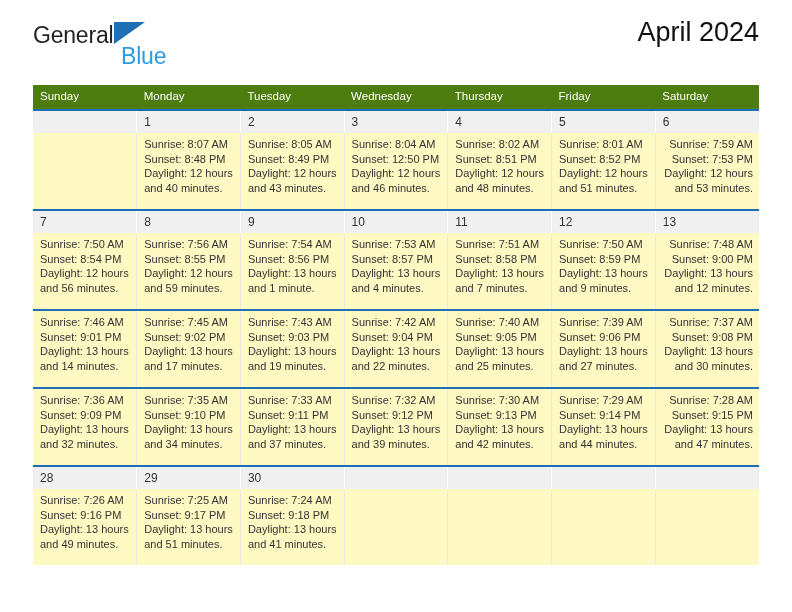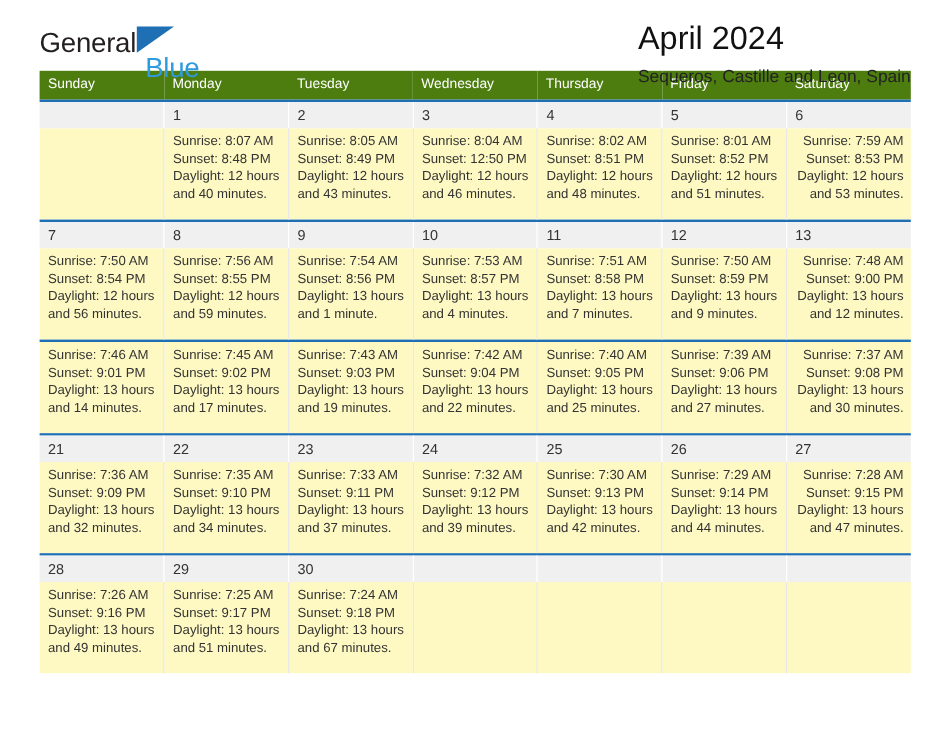--- a/index.html
+++ b/index.html
@@ -19,21 +19,21 @@
     position: relative;
     width: 792px;
     height: 612px;
     box-sizing: border-box;
     padding: 0 33px;
   }
 
   
   .header {
     position: relative;
-    height: 59px;
+    height: 85px;
     display: flex;
     align-items: flex-start;
     justify-content: space-between;
   }
 
   .logo {
     margin-top: 22px;
     width: 180px;
     user-select: none;
   }
@@ -147,21 +147,20 @@
 
     <div class="logo">
       <div class="logo-row">
         <span class="logo-general">General</span><span class="logo-tri"></span>
       </div>
       <span class="logo-blue">Blue</span>
     </div>
 
     <div class="title-block">
       <div class="cal-title">April 2024</div>
-      <div class="cal-subtitle">Sequeros, Castille and Leon, Spain</div>
     </div>
 
   </div>
 
   <table class="calendar">
     <thead>
       <tr class="dow-row">
         <th>Sunday</th>
         <th>Monday</th>
         <th>Tuesday</th>
@@ -211,21 +210,21 @@
             <span class="info-line">and 48 minutes.</span>
           </td>
           <td>
             <span class="info-line">Sunrise: 8:01 AM</span>
             <span class="info-line">Sunset: 8:52 PM</span>
             <span class="info-line">Daylight: 12 hours</span>
             <span class="info-line">and 51 minutes.</span>
           </td>
           <td>
             <span class="info-line">Sunrise: 7:59 AM</span>
-            <span class="info-line">Sunset: 8:53 PM</span>
+            <span class="info-line">Sunset: 7:53 PM</span>
             <span class="info-line">Daylight: 12 hours</span>
             <span class="info-line">and 53 minutes.</span>
           </td>
         </tr>
         <tr class="week-sep">
           <td colspan="7"></td>
         </tr>
         <tr class="num-row">
           <td>7</td>
           <td>8</td>
@@ -322,29 +321,20 @@
           <td>
             <span class="info-line">Sunrise: 7:37 AM</span>
             <span class="info-line">Sunset: 9:08 PM</span>
             <span class="info-line">Daylight: 13 hours</span>
             <span class="info-line">and 30 minutes.</span>
           </td>
         </tr>
         <tr class="week-sep">
           <td colspan="7"></td>
         </tr>
-        <tr class="num-row">
-          <td>21</td>
-          <td>22</td>
-          <td>23</td>
-          <td>24</td>
-          <td>25</td>
-          <td>26</td>
-          <td>27</td>
-        </tr>
         <tr class="info-row">
           <td>
             <span class="info-line">Sunrise: 7:36 AM</span>
             <span class="info-line">Sunset: 9:09 PM</span>
             <span class="info-line">Daylight: 13 hours</span>
             <span class="info-line">and 32 minutes.</span>
           </td>
           <td>
             <span class="info-line">Sunrise: 7:35 AM</span>
             <span class="info-line">Sunset: 9:10 PM</span>
@@ -404,21 +394,21 @@
           <td>
             <span class="info-line">Sunrise: 7:25 AM</span>
             <span class="info-line">Sunset: 9:17 PM</span>
             <span class="info-line">Daylight: 13 hours</span>
             <span class="info-line">and 51 minutes.</span>
           </td>
           <td>
             <span class="info-line">Sunrise: 7:24 AM</span>
             <span class="info-line">Sunset: 9:18 PM</span>
             <span class="info-line">Daylight: 13 hours</span>
-            <span class="info-line">and 67 minutes.</span>
+            <span class="info-line">and 41 minutes.</span>
           </td>
           <td></td>
           <td></td>
           <td></td>
           <td></td>
         </tr>
       </tbody>
   </table>
 
 </div>

